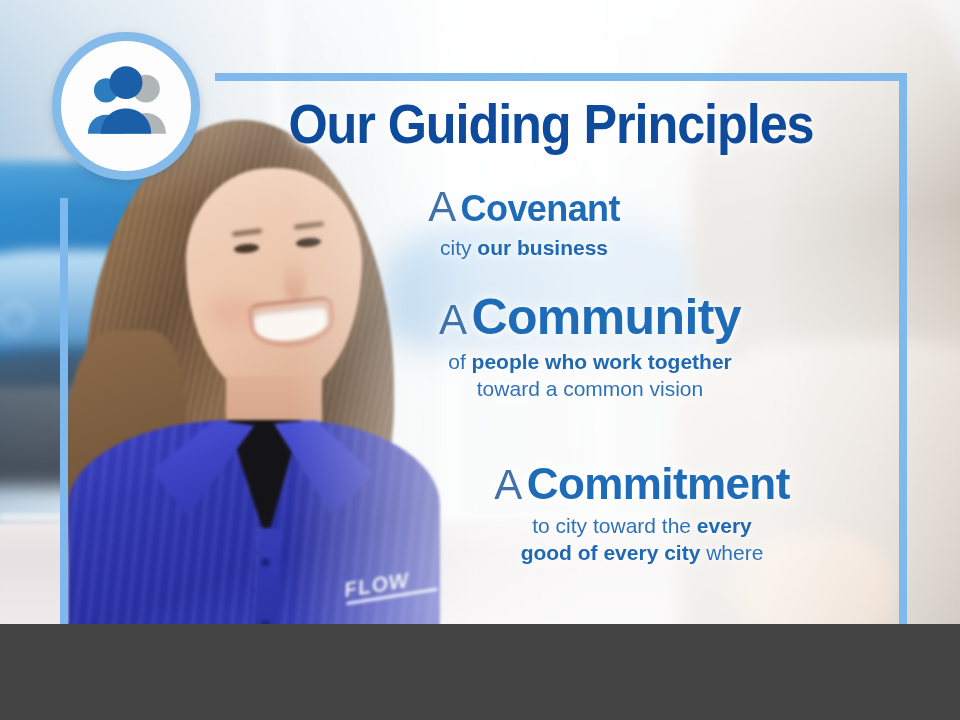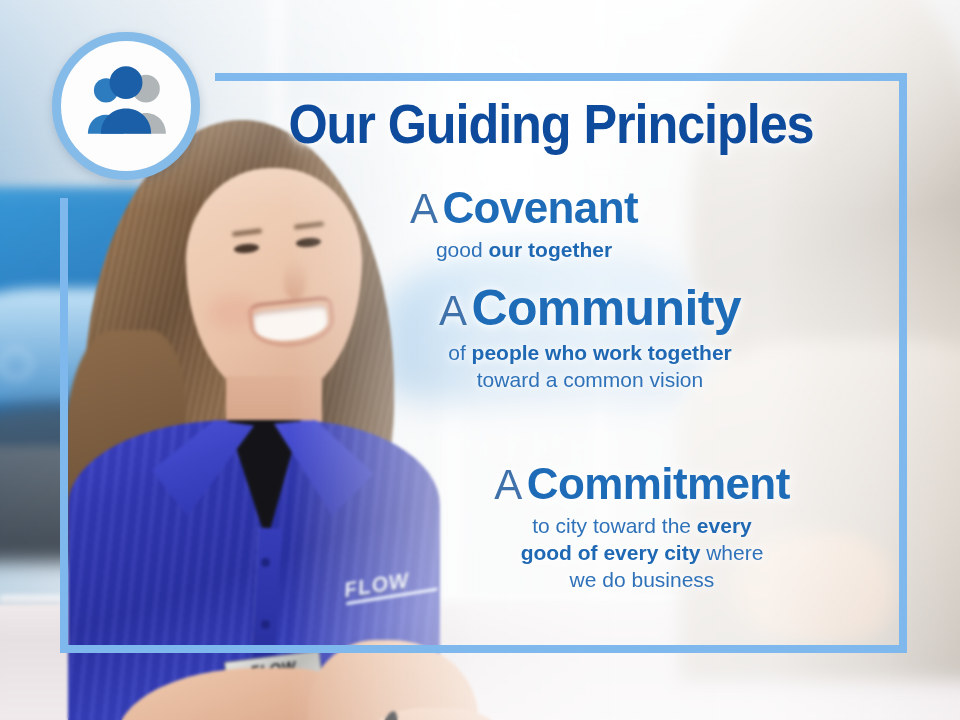--- a/index.html
+++ b/index.html
@@ -1,21 +1,21 @@
 <!DOCTYPE html>
 <html><head>
 <meta charset="utf-8">
 <title>Our Guiding Principles</title>
 <style>
   html,body{margin:0;padding:0;background:#444;}
   *{box-sizing:border-box;}
 
   #stage{
     position:relative;
-    width:960px;height:720px;
+    width:960px;height:624px;
     overflow:hidden;
     font-family:"Liberation Sans", sans-serif;
     -webkit-font-smoothing:antialiased;
   }
 
   
   .photo{position:absolute;inset:0;overflow:hidden;background:#cdd6dd;}
 
   
   .wall{
@@ -265,30 +265,30 @@
     transform:scaleX(.9);transform-origin:50% 50%;
     text-shadow:0 1px 7px rgba(255,255,255,.85),0 0 16px rgba(255,255,255,.7);
   }
 
   .principle{position:absolute;text-align:center;}
   .p-head{
     line-height:1.02;white-space:nowrap;
     text-shadow:0 1px 7px rgba(255,255,255,.92),0 0 14px rgba(255,255,255,.75);
   }
   .p-head .art{font-weight:300;font-size:42px;color:#3f71ab;letter-spacing:0;}
-  .p-head .word{font-weight:bold;font-size:44px;color:#1e6cb8;letter-spacing:-.6px;}
+  .p-head .word{font-weight:bold;font-size:36px;color:#1e6cb8;letter-spacing:-.6px;}
   .p-sub{
     margin-top:6px;line-height:1.28;
     font-size:21px;color:#2f72b9;font-weight:400;
     text-shadow:0 1px 6px rgba(255,255,255,.92),0 0 12px rgba(255,255,255,.7);
   }
   .p-sub b{font-weight:bold;color:#1f68b3;}
 
   #principle-covenant  {left:296px;top:186px;width:456px;}
-  #principle-community {left:330px;top:283px;width:520px;}
+  #principle-community {left:330px;top:292px;width:520px;}
   #principle-commitment{left:392px;top:462px;width:500px;}
 
   #principle-community  .p-head .word{font-size:50px;}
   #principle-commitment .p-head .word{font-size:44px;}
 </style>
 </head>
 <body>
 
 <div id="stage">
 
@@ -383,21 +383,21 @@
   <div class="content">
 
     <div class="title">Our Guiding Principles</div>
 
     <div class="principle" id="principle-covenant">
       <div class="p-head">
         <span class="art">A</span>
         <span class="word">Covenant</span>
       </div>
       <div class="p-sub">
-          <div><span>good </span><b>our together</b></div>
+          <div><span>city </span><b>our business</b></div>
         </div>
     </div>
 
     <div class="principle" id="principle-community">
       <div class="p-head">
         <span class="art">A</span>
         <span class="word">Community</span>
       </div>
       <div class="p-sub">
           <div><span>of </span><b>people who work together</b></div>
@@ -406,18 +406,17 @@
     </div>
 
     <div class="principle" id="principle-commitment">
       <div class="p-head">
         <span class="art">A</span>
         <span class="word">Commitment</span>
       </div>
       <div class="p-sub">
           <div><span>to city toward the </span><b>every</b></div>
           <div><b>good of every city</b><span> where</span></div>
-          <div><span>we do business</span></div>
         </div>
     </div>
 
   </div>
 </div>
 
 </body></html>

